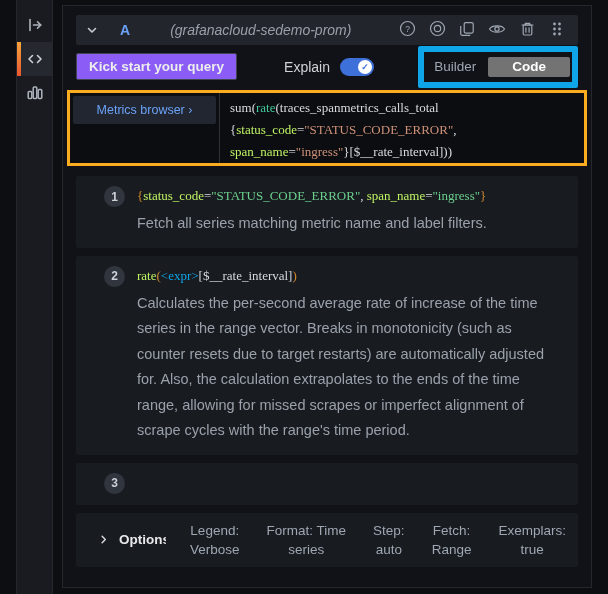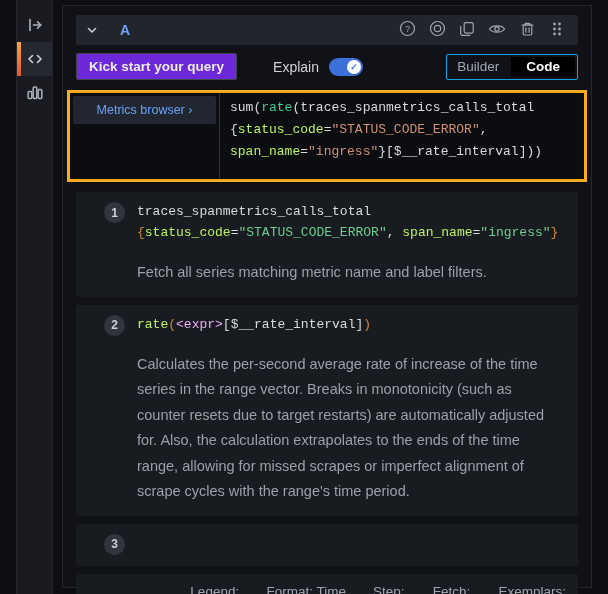--- a/index.html
+++ b/index.html
@@ -26,59 +26,59 @@
                  padding:0 10px; margin-bottom:8px; cursor:pointer; }
   .qrow-header .chev { color:#c7ccd1; margin-right:22px; display:flex; }
   .ref-id { color:#6ba2f8; font-weight:700; font-size:14px; margin-right:40px; }
   .ds-name { color:#9aa0a8; font-style:italic; font-size:14px; }
   .hdr-actions { margin-left:auto; display:flex; align-items:center; gap:8px; }
   .icon-btn { background:none; border:none; width:22px; height:22px; display:flex; align-items:center;
               justify-content:center; color:#9fa7b3; cursor:pointer; }
 
   
   .toolbar { display:flex; align-items:center; height:27px; margin:2px 0 10px; }
-  .kick-btn { height:27px; padding:0 12px; background:#6d28d9; border:1px solid #41454d; border-radius:2px;
+  .kick-btn { height:27px; padding:0 12px; background:#8b5cf6; border:1px solid #41454d; border-radius:2px;
               color:#eceded; font-weight:700; font-size:13.5px; cursor:pointer; font-family:inherit; }
-  .explain-label { margin-left:36px; color:#cfd2d6; font-size:14px; }
+  .explain-label { margin-left:47px; color:#cfd2d6; font-size:14px; }
   .toggle { margin-left:10px; width:34px; height:18px; border-radius:9px; background:#3d71d9;
             position:relative; border:none; cursor:pointer; }
   .toggle .knob { position:absolute; right:2px; top:2px; width:14px; height:14px; border-radius:50%;
                   background:#fff; color:#3d71d9; font-size:9px; line-height:14px; text-align:center; font-weight:700; }
-  .segmented { margin-left:auto; display:flex; align-items:center; border:1px solid #0ea5e9;
-               border-radius:2px; height:26px; }
+  .segmented { margin-left:auto; display:flex; align-items:center; border:6px solid #0ea5e9;
+               border-radius:2px; height:42px; }
   .seg-btn { background:none; border:none; padding:0 10px; height:100%; color:#9fa7b3; font-size:13.5px;
              cursor:pointer; font-family:inherit; }
-  .seg-btn.selected { background:#000000; border-radius:2px; margin:2px; height:20px; line-height:20px;
-                      padding:0 15px; color:#ffffff; font-weight:700; }
+  .seg-btn.selected { background:#737373; border-radius:2px; margin:2px; height:20px; line-height:20px;
+                      padding:0 24px; color:#ffffff; font-weight:700; }
 
   
   .highlight { margin:0 -9px 10px -9px; border:3px solid #fbad1f; background:#0c0d11;
-               display:flex; height:92px; }
+               display:flex; height:76px; }
   .mb-col { width:150px; border-right:1px solid #2e3138; padding:3px; }
   .mb-btn { width:100%; height:28px; background:#212631; border:none; border-radius:2px;
             color:#6ba2f8; font-size:12.5px; font-weight:500; cursor:pointer; font-family:inherit; }
   .code-area { flex:1; padding:4px 0 0 10px; font-size:13px; line-height:22px; }
-  .code-line { white-space:pre; font-family:Liberation Mono, monospace; }
+  .code-line { white-space:pre; font-family:Liberation Serif, serif; }
 
   
   .tok-plain { color:#d7dbe0; }
   .tok-teal  { color:#41c999; }
   .tok-blue  { color:#bef264; }
   .tok-tan   { color:#ce9178; }
   .tok-green { color:#6ccf8e; }
   .tok-orange{ color:#d0872e; }
-  .tok-pink  { color:#f0abfc; }
+  .tok-pink  { color:#0ea5e9; }
 
   
   .xrow { background:#181b1f; border-radius:2px; margin-bottom:8px; padding:9px 14px 11px 28px; display:flex; }
   .badge { flex:0 0 21px; width:21px; height:21px; border-radius:50%; background:#31353e; color:#ccd1d6;
            font-size:12px; font-weight:700; display:flex; align-items:center; justify-content:center;
            margin:1px 12px 0 0; }
   .xrow .code { font-size:13px; line-height:21px; }
-  .xrow .desc { margin-top:17px; font-size:14.5px; line-height:25.5px; color:#9aa1ab; max-width:455px; }
+  .xrow .desc { margin-top:5px; font-size:14.5px; line-height:25.5px; color:#9aa1ab; max-width:455px; }
 
   
   .options-row { background:#181b1f; border-radius:2px; margin-bottom:12px; height:54px;
                  display:flex; align-items:center; padding:0 12px 0 22px; cursor:pointer; }
   .options-row .chev { color:#d8d9da; margin-right:10px; display:flex; }
   .options-label { font-weight:700; color:#e8e9ea; font-size:13.5px; max-width:47px;
                    overflow:hidden; white-space:nowrap; display:inline-block; }
   .stats { flex:1; display:flex; justify-content:space-between; margin-left:24px; }
   .stat { text-align:center; color:#9fa7b3; font-size:13.5px; line-height:19px; }
 </style>
@@ -119,20 +119,21 @@
 
   <main class="panel">
 
     <header class="qrow-header">
       <span class="chev">
         <svg width="12" height="12" viewBox="0 0 12 12" fill="none" stroke="#c7ccd1" stroke-width="1.6" stroke-linecap="round" stroke-linejoin="round">
             <path d="M2.5 4.5 6 8l3.5-3.5"></path>
           </svg>
       </span>
       <span class="ref-id">A</span>
+      <span class="ds-name">(grafanacloud-sedemo-prom)</span>
       <span class="hdr-actions">
         <button class="icon-btn">
           <span>
             <svg width="17" height="17" viewBox="0 0 17 17" fill="none" stroke="#9fa7b3" stroke-width="1.2">
               <circle cx="8.5" cy="8.5" r="7"></circle>
               <text x="8.5" y="11.6" text-anchor="middle" font-size="8.5" fill="#9fa7b3" stroke="none" font-family="Liberation Sans, sans-serif">?</text>
             </svg>
           </span>
         </button>
         <button class="icon-btn">
@@ -203,21 +204,20 @@
       <div class="code-area">
         <div class="code-line"><span class="tok-plain">sum(</span><span class="tok-teal">rate</span><span class="tok-plain">(traces_spanmetrics_calls_total</span></div>
         <div class="code-line"><span class="tok-plain">{</span><span class="tok-blue">status_code</span><span class="tok-plain">=</span><span class="tok-tan">"STATUS_CODE_ERROR"</span><span class="tok-plain">,</span></div>
         <div class="code-line"><span class="tok-blue">span_name</span><span class="tok-plain">=</span><span class="tok-tan">"ingress"</span><span class="tok-plain">}[$__rate_interval]))</span></div>
       </div>
     </div>
 
     <section class="xrow">
       <span class="badge">1</span>
       <div>
-        <div class="code code-line"><span class="tok-plain">traces_spanmetrics_calls_total</span></div>
         <div class="code code-line"><span class="tok-orange">{</span><span class="tok-blue">status_code</span><span class="tok-plain">=</span><span class="tok-green">"STATUS_CODE_ERROR"</span><span class="tok-plain">, </span><span class="tok-blue">span_name</span><span class="tok-plain">=</span><span class="tok-green">"ingress"</span><span class="tok-orange">}</span></div>
         <p class="desc">Fetch all series matching metric name and label filters.</p>
       </div>
     </section>
 
     <section class="xrow">
       <span class="badge">2</span>
       <div>
         <div class="code code-line"><span class="tok-blue">rate</span><span class="tok-orange">(</span><span class="tok-pink">&lt;expr&gt;</span><span class="tok-plain">[$__rate_interval]</span><span class="tok-orange">)</span></div>
         <p class="desc">Calculates the per-second average rate of increase of the time series in the range vector. Breaks in monotonicity (such as counter resets due to target restarts) are automatically adjusted for. Also, the calculation extrapolates to the ends of the time range, allowing for missed scrapes or imperfect alignment of scrape cycles with the range's time period.</p>

